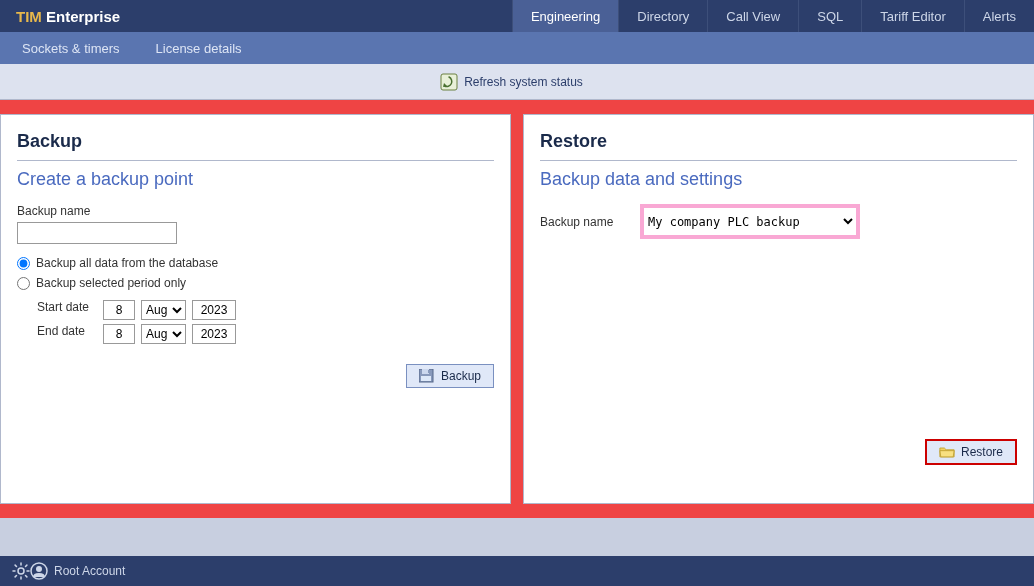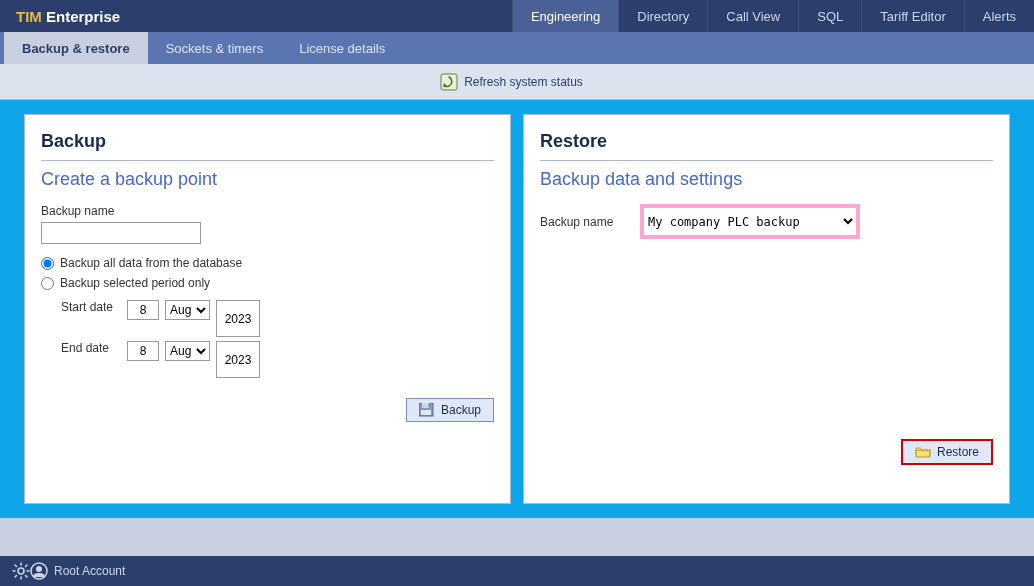--- a/index.html
+++ b/index.html
@@ -90,23 +90,23 @@
       font-size: 12px;
     }
     .refresh-icon-svg {
       width: 20px;
       height: 20px;
     }
 
     
     #main-content {
       display: flex;
-      padding: 14px 24px;
+      padding: 14px 0;
       gap: 12px;
-      background: #0ea5e9;
+      background: #ef4444;
     }
 
     
     .panel {
       background: white;
       border: 1px solid #b0b8cc;
       flex: 1;
       padding: 16px;
       min-height: 390px;
     }
@@ -179,21 +179,21 @@
       font-size: 12px;
     }
     .date-month {
       height: 20px;
       border: 1px solid #999;
       font-size: 12px;
       background: white;
     }
     .date-year {
       width: 44px;
-      height: 37px;
+      height: 20px;
       border: 1px solid #999;
       text-align: center;
       font-size: 12px;
     }
 
     .checkbox-row {
       display: flex;
       align-items: center;
       gap: 6px;
       font-size: 12px;
@@ -308,23 +308,20 @@
     <div class="nav-item">
       <span>Tariff Editor</span>
     </div>
     <div class="nav-item">
       <span>Alerts</span>
     </div>
   </div>
 </div>
 
 <div id="sub-nav">
-  <div class="sub-nav-item active">
-    <span>Backup &amp; restore</span>
-  </div>
   <div class="sub-nav-item">
     <span>Sockets &amp; timers</span>
   </div>
   <div class="sub-nav-item">
     <span>License details</span>
   </div>
 </div>
 
 <div id="toolbar">
   <div id="refresh-btn">

